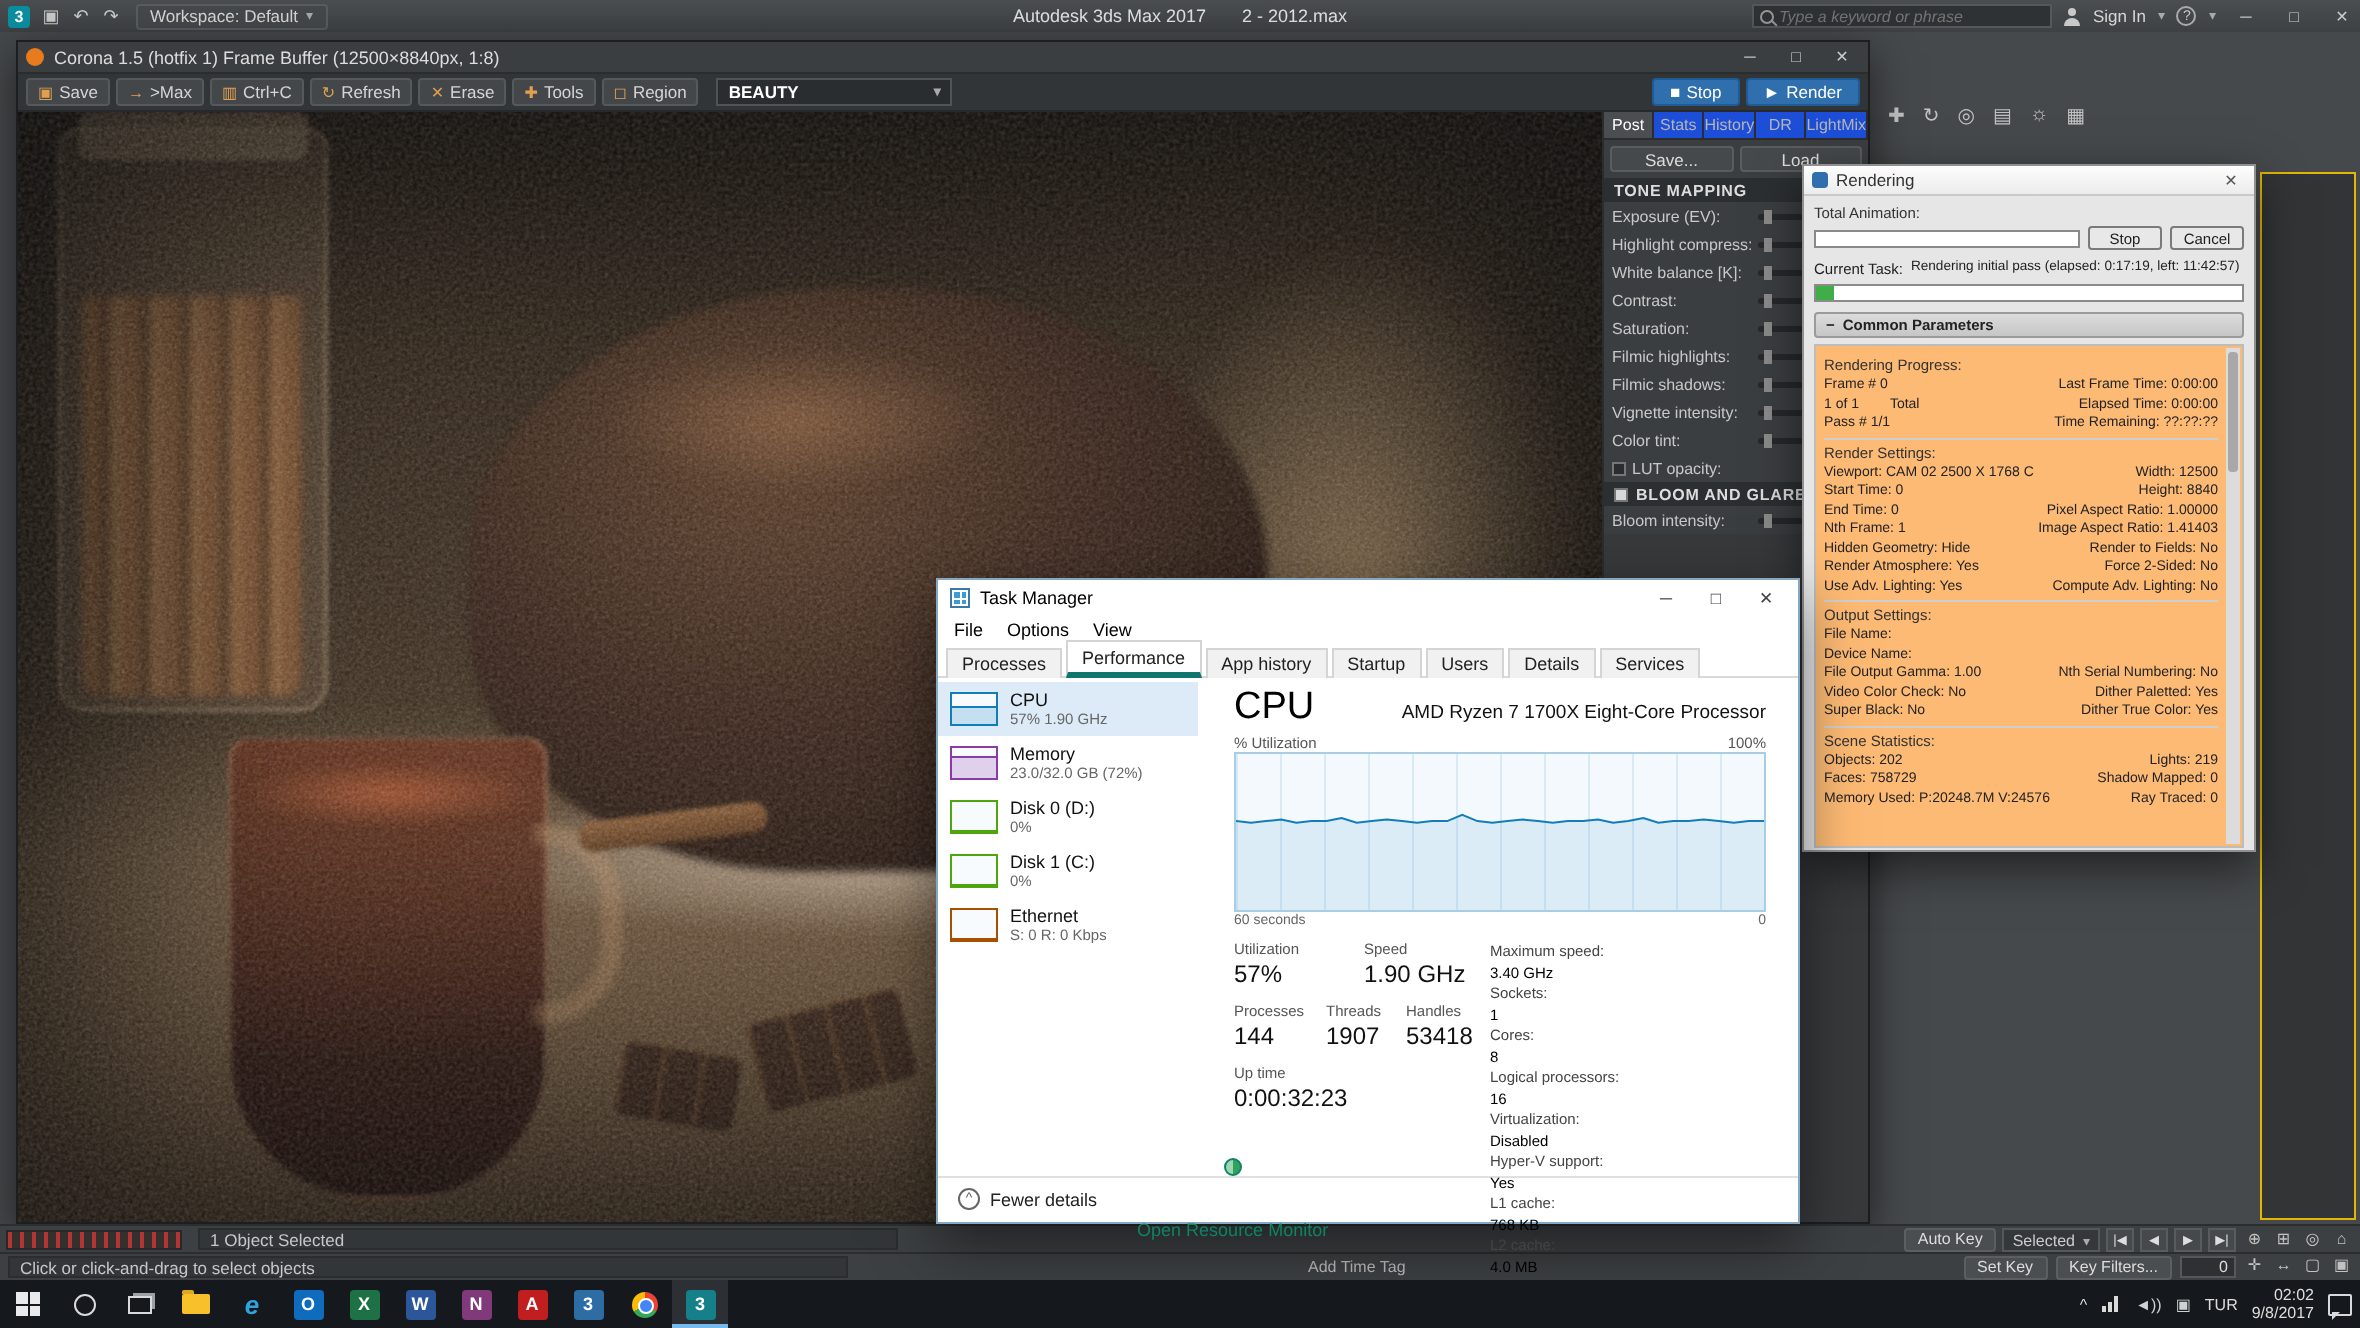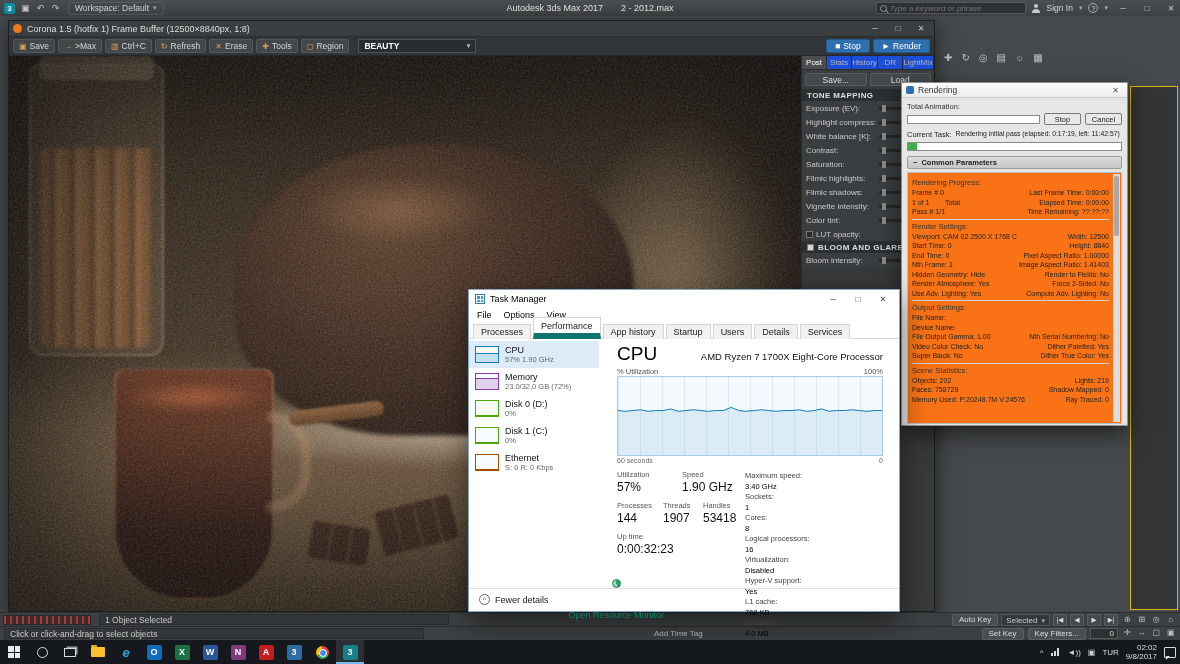--- a/index.html
+++ b/index.html
@@ -92,40 +92,40 @@
   #rd-body{padding:4px 5px;}
   .rd-lab{font-size:7.5px;color:#333;margin-bottom:2px;}
   #rd-toprow{display:flex;align-items:center;gap:4px;}
   .rd-bar{height:9px;background:#fff;border:1px solid #8a8a8a;flex:1;position:relative;}
   .rd-bar .fill{position:absolute;left:0;top:0;bottom:0;background:#3fae49;}
   .rd-btn{width:37px;height:12px;background:#e8e8e8;border:1px solid #7a7a7a;border-radius:2px;display:flex;align-items:center;justify-content:center;font-size:7.5px;color:#222;flex:none;}
   #rd-taskrow{display:flex;gap:4px;margin-top:5px;white-space:nowrap;}
   #rd-taskrow .txt{font-size:6.8px;color:#222;overflow:hidden;}
   #rd-bar2{margin-top:3px;}
   #rd-rollout{margin-top:5px;height:13px;background:linear-gradient(#dcdcdc,#c6c6c6);border:1px solid #9a9a9a;border-radius:2px;display:flex;align-items:center;gap:4px;padding:0 5px;font-size:7.5px;font-weight:bold;color:#222;}
-  #rd-params{margin-top:3px;background:#f97316;border:1px solid #bdbdbd;padding:3px 12px 3px 4px;position:relative;height:252px;overflow:hidden;}
+  #rd-params{margin-top:3px;background:#fdba74;border:1px solid #bdbdbd;padding:3px 12px 3px 4px;position:relative;height:252px;overflow:hidden;}
   .rd-st{font-size:7.5px;color:#333;margin:2px 0 1px 0;}
   .rd-row{display:flex;justify-content:space-between;line-height:9.5px;font-size:7px;color:#222;}
   .rd-l{white-space:pre;}
   .rd-r{white-space:nowrap;}
   .rd-div{height:1px;background:#cfcfcf;margin:2px 0;}
   #rd-scroll{position:absolute;right:1px;top:1px;bottom:1px;width:7px;background:#dcdcdc;}
   #rd-scroll .thumb{position:absolute;left:1px;top:2px;width:5px;height:60px;background:#a8a8a8;border-radius:2px;}
 
   
   #task-manager{position:absolute;left:468px;top:273px;width:432px;height:323px;background:#fff;border:1px solid #86a7c2;box-shadow:0 10px 28px rgba(0,0,0,.5);z-index:30;color:#000;}
   #tm-titlebar{height:18px;display:flex;align-items:center;gap:5px;padding:0 6px;font-size:9px;}
   .tm-appico{width:10px;height:10px;border:1px solid #3a78a8;display:grid;grid-template-columns:1fr 1fr;gap:1px;padding:1px;flex:none;}
   .tm-appico i{background:#3a9bd5;}
   #tm-titlebar .spacer{flex:1;}
   .tm-ctl{width:20px;height:18px;display:flex;align-items:center;justify-content:center;color:#444;font-size:8.5px;}
   #tm-menu{height:14px;display:flex;gap:12px;align-items:center;padding:0 8px;font-size:9px;}
   #tm-tabs{height:17px;display:flex;align-items:flex-end;padding:0 4px;background:#fff;border-bottom:1px solid #d9d9d9;}
   .tm-tab{padding:2px 7px 2px 7px;border:1px solid #d4d4d4;border-bottom:none;background:#f1f1f1;font-size:9px;margin-right:2px;position:relative;top:1px;color:#222;}
-  .tm-tab.act{background:#fff;padding-top:3px;top:1px;border-bottom:6px solid #0f766e;}
+  .tm-tab.act{background:#fff;padding-top:3px;top:1px;border-bottom:3px solid #0f766e;}
   #tm-body{display:flex;height:249px;}
   #tm-side{width:130px;padding-top:2px;overflow:hidden;}
   .tm-sitem{display:flex;gap:6px;padding:4px 4px 4px 6px;align-items:center;}
   .tm-sitem.sel{background:#dcebf7;}
   .tm-thumb{width:24px;height:17px;border:1px solid;background:#f7fbfe;position:relative;flex:none;overflow:hidden;}
   .tm-thumb-fill{position:absolute;left:0;right:0;bottom:0;display:block;}
   .tm-sitxt{display:flex;flex-direction:column;overflow:hidden;}
   .tm-sn{font-size:9px;color:#111;white-space:nowrap;}
   .tm-sd{font-size:7.5px;color:#666;white-space:nowrap;}
   #tm-content{flex:1;padding:4px 16px 0 18px;position:relative;}

